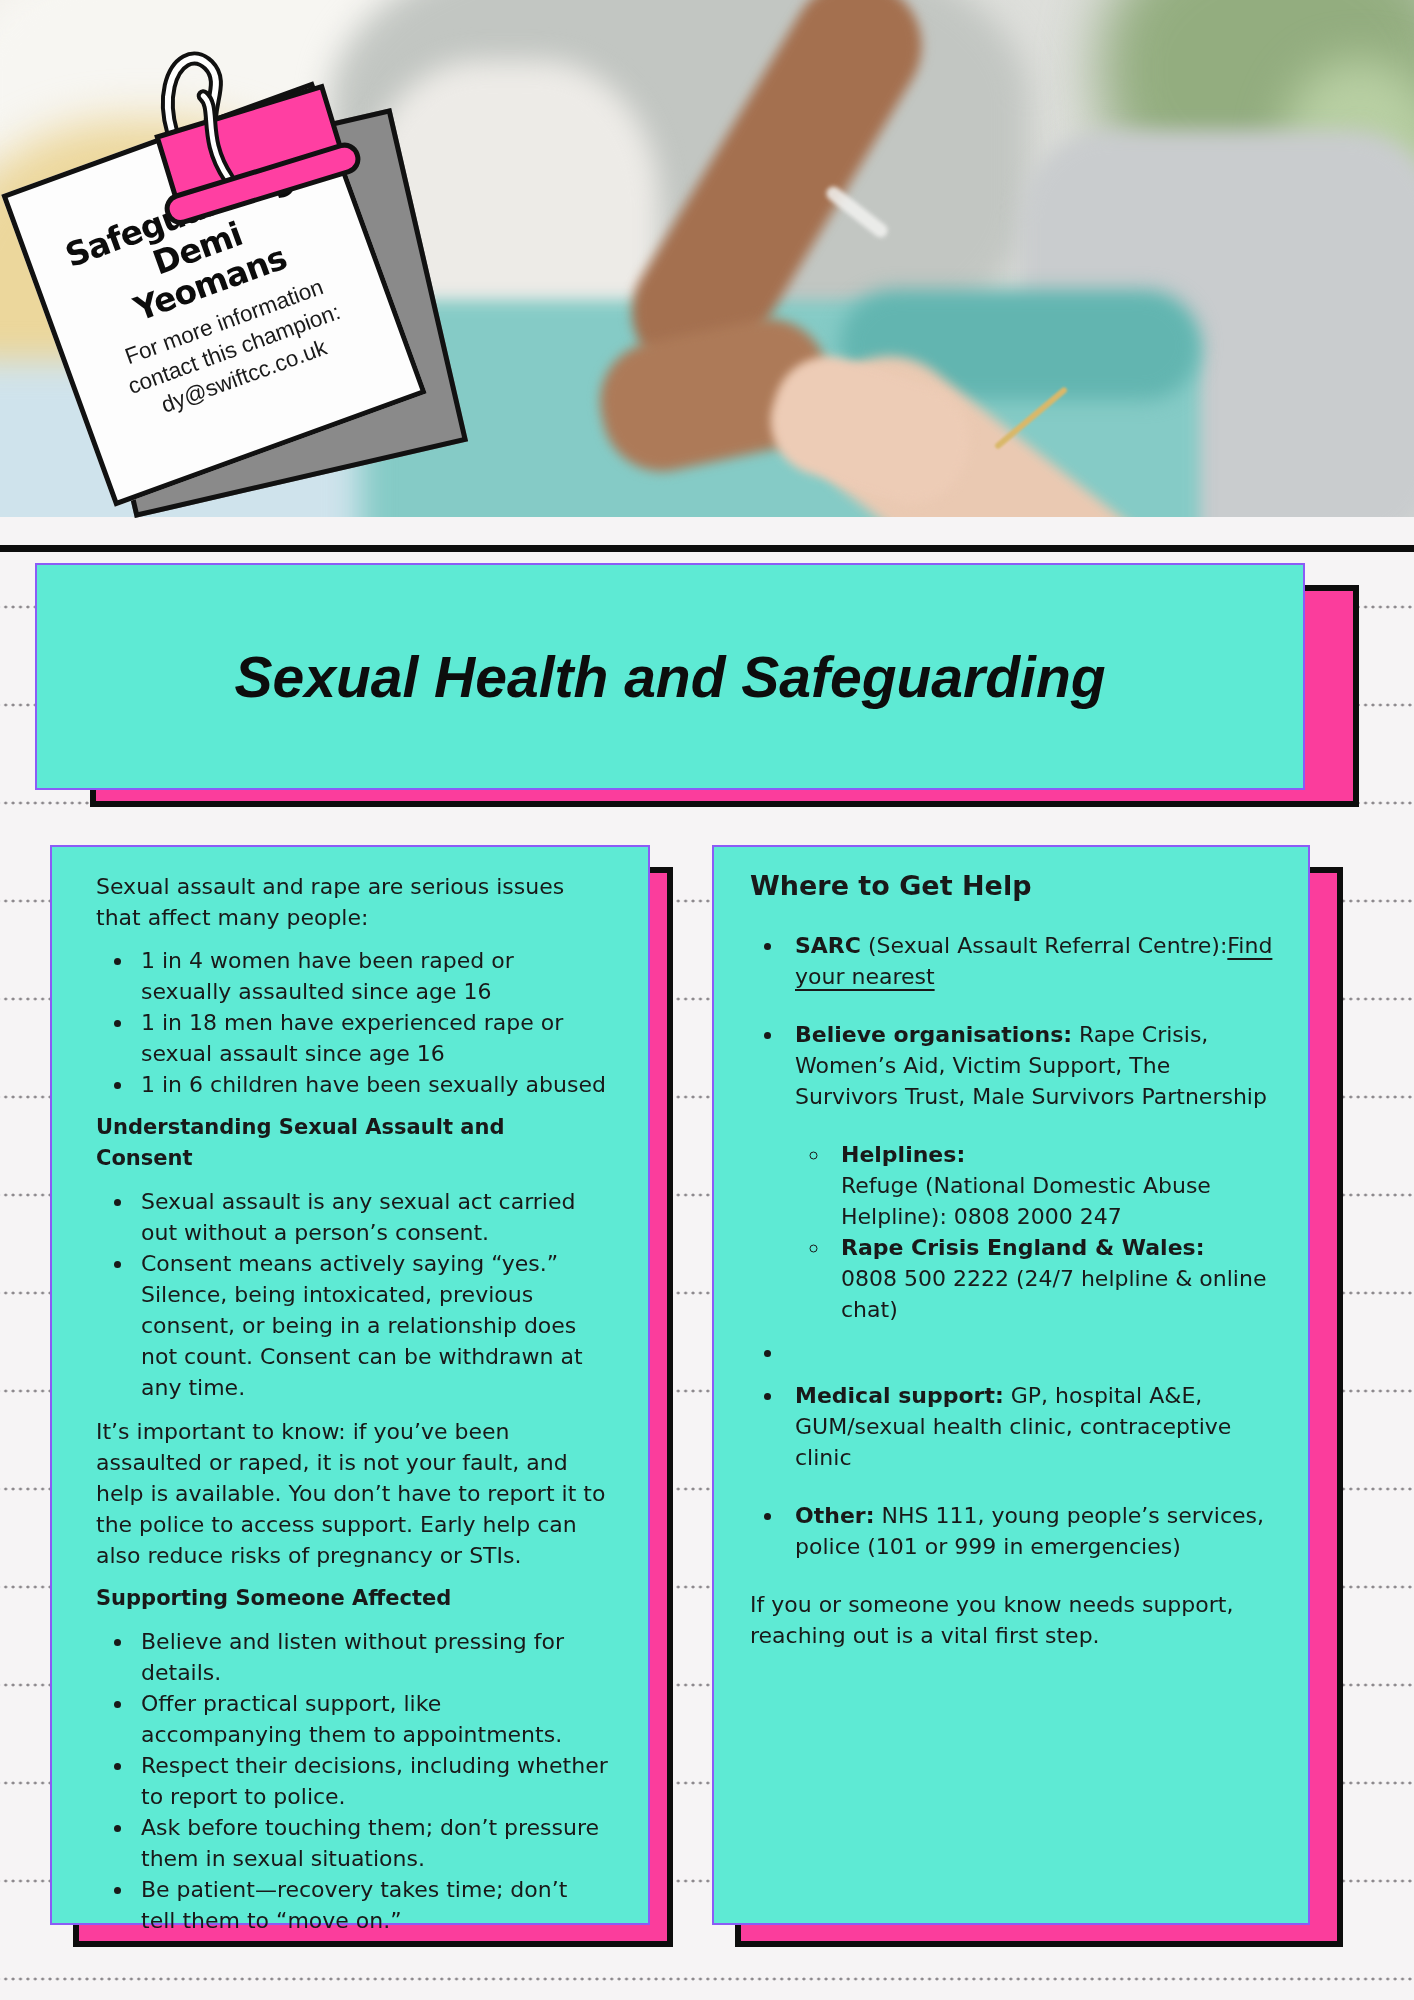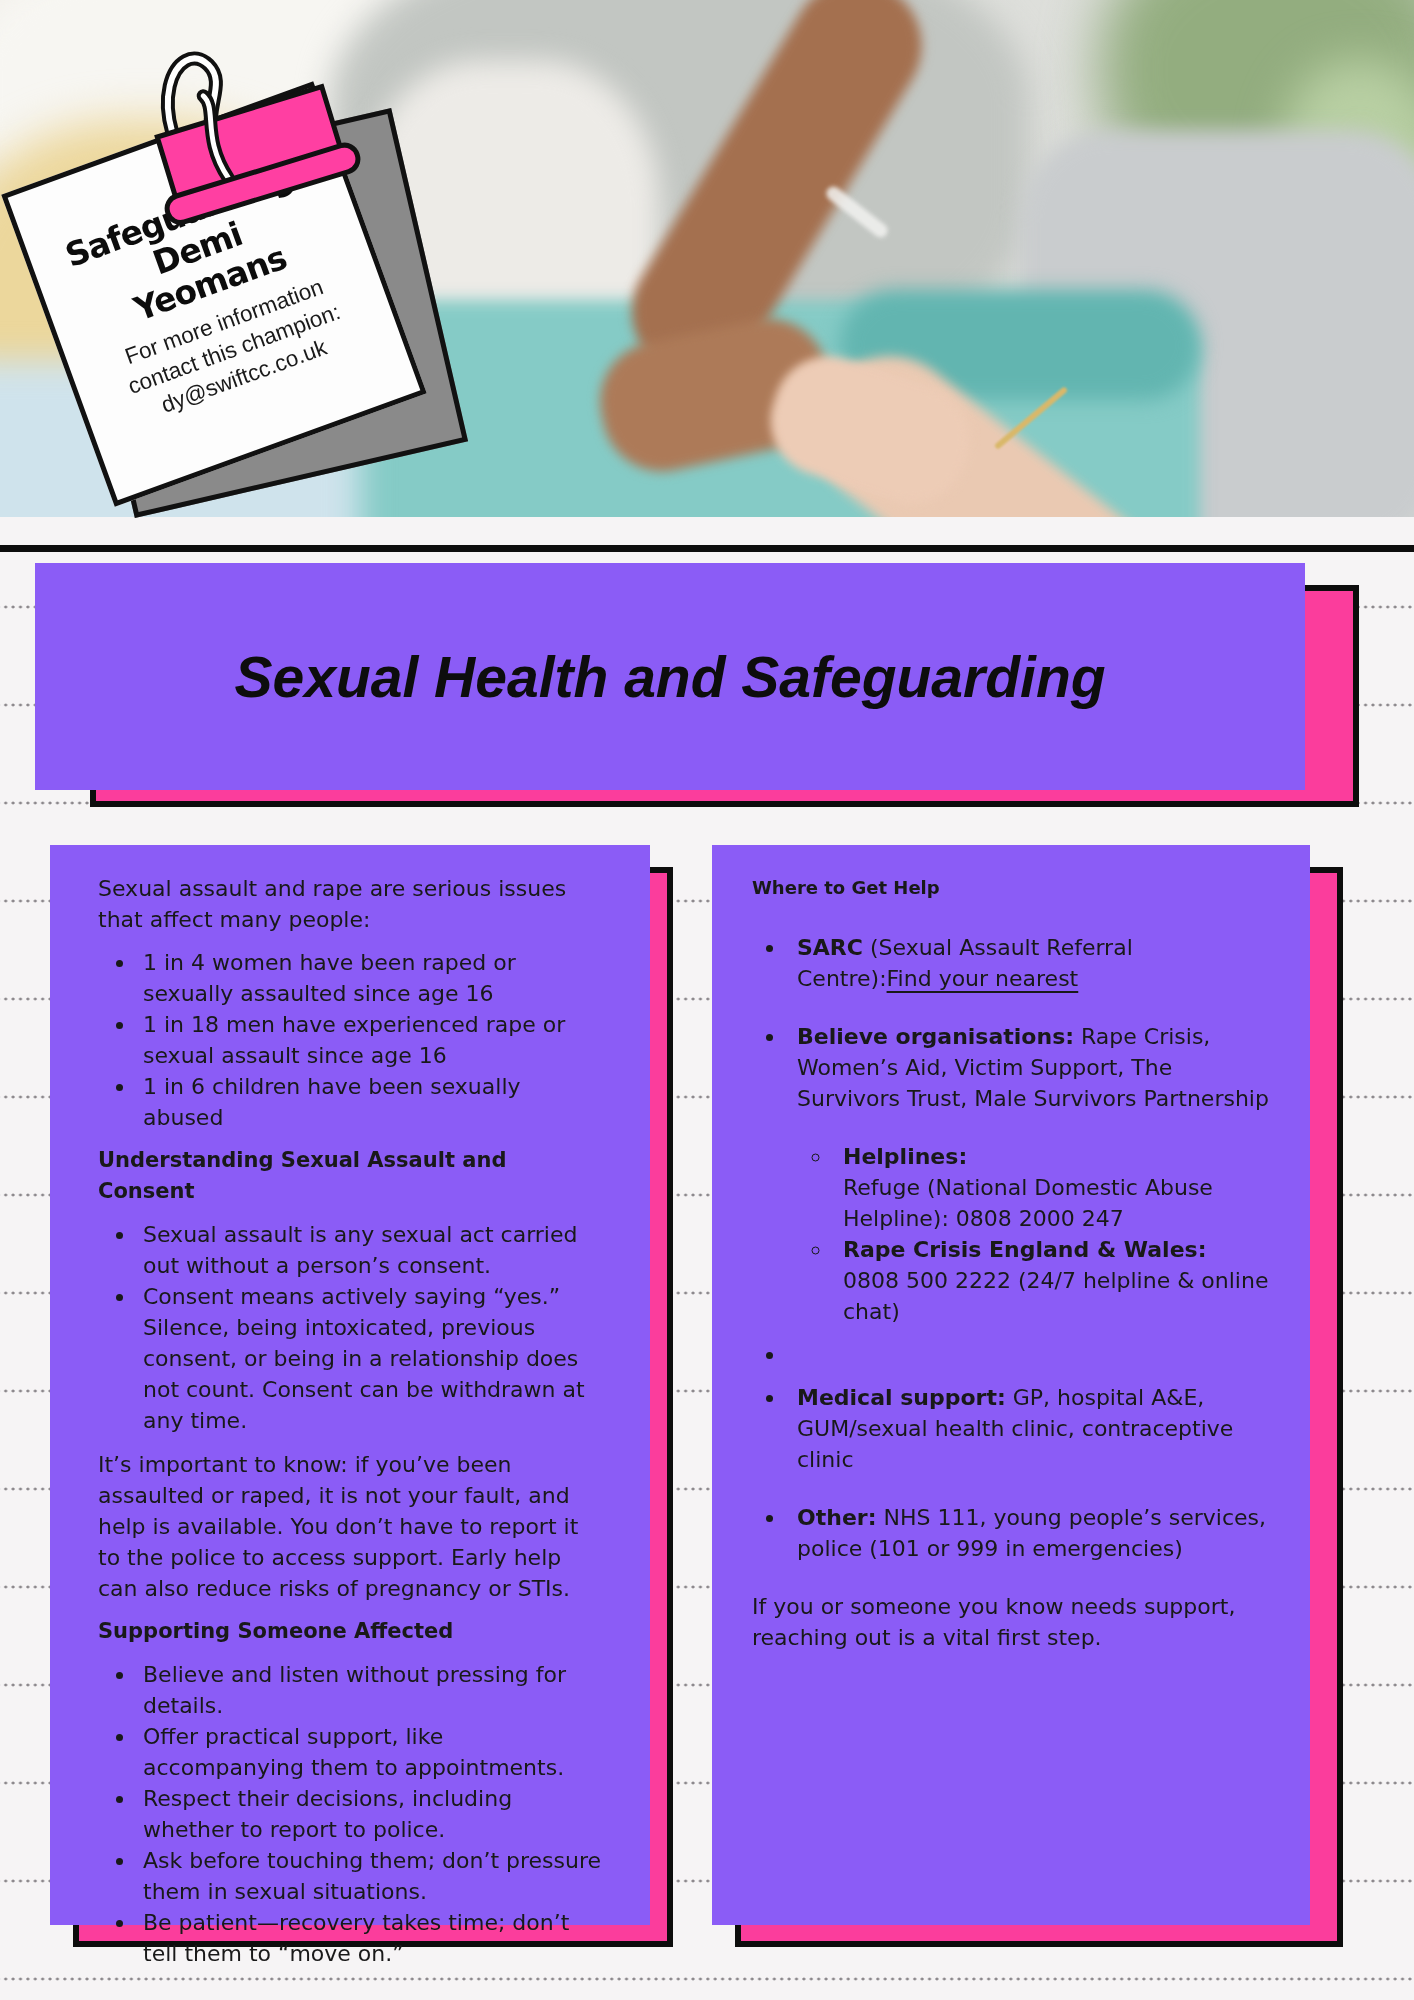--- a/index.html
+++ b/index.html
@@ -36,36 +36,36 @@
   .ph-bracelet{left:820px;top:205px;width:74px;height:14px;background:#f2f2f0;filter:blur(2px);
                border-radius:10px;transform:rotate(38deg);opacity:.85;}
   .ph-gold{left:985px;top:415px;width:92px;height:6px;background:#d9b86a;filter:blur(1px);
            border-radius:4px;transform:rotate(-40deg);}
 
   
   .rule{position:absolute;left:0;top:545px;width:100%;height:7px;background:#0d0d0d;}
 
   
   .shadow-box{position:absolute;background:#fb3d9c;border:6px solid #0d0d0d;}
-  .white-box{position:absolute;background:#8b5cf6;border:4px solid #8b5cf6;box-sizing:border-box;}
+  .white-box{position:absolute;background:#5eead4;border:2px solid #8b5cf6;box-sizing:border-box;}
 
   .title-shadow{left:90px;top:585px;width:1257px;height:210px;}
   .title-box{left:35px;top:563px;width:1270px;height:227px;display:flex;align-items:center;justify-content:center;}
   .title-text{font-family:"Liberation Sans",sans-serif;font-weight:bold;font-style:italic;font-size:57px;
               letter-spacing:0;color:#0d0d0d;white-space:nowrap;}
 
   .left-shadow{left:73px;top:867px;width:588px;height:1068px;}
   .left-box{left:50px;top:845px;width:600px;height:1080px;padding:24px 40px 0 44px;}
   .right-shadow{left:735px;top:867px;width:596px;height:1068px;}
   .right-box{left:712px;top:845px;width:598px;height:1080px;padding:22px 34px 0 36px;}
 
   
   .col{font-size:22px;line-height:31px;color:#191919;}
   .col-heading{font-weight:bold;font-size:21px;margin:12px 0 0;}
-  .right-box .col-heading{font-size:18px;line-height:34px;margin:4px 0 0;}
+  .right-box .col-heading{font-size:27px;line-height:34px;margin:4px 0 0;}
   .col-para{margin:13px 0 0;}
   .col-list{margin:12px 0 0;padding-left:38px;list-style:disc;}
   .col-list li{padding-left:7px;}
   .right-box .col-list{padding-left:34px;}
   .right-box .col-list li{padding-left:11px;}
   .col-list.sub{list-style:circle;margin-left:46px;}
   .col > :first-child{margin-top:0 !important;}
   .gap{margin-top:27px !important;}
   strong{font-weight:bold;}
   .link{text-decoration:underline;text-decoration-thickness:2px;text-underline-offset:5px;cursor:pointer;}

